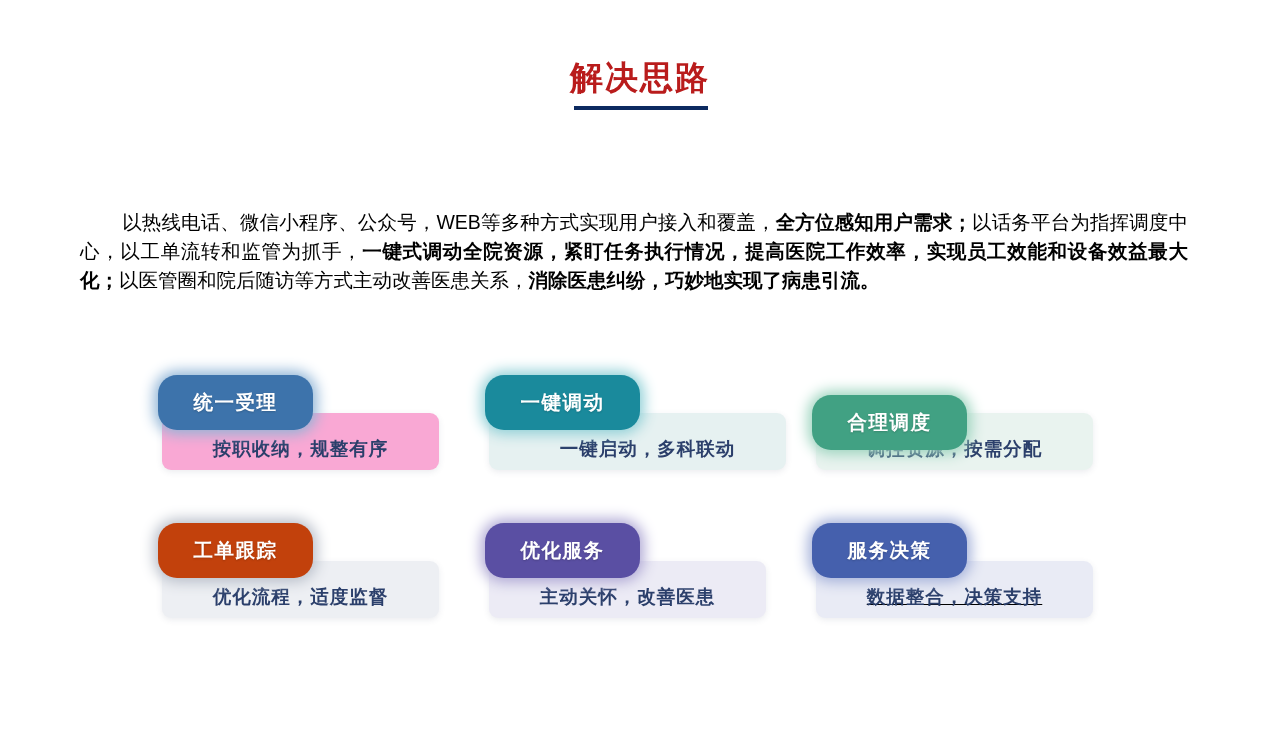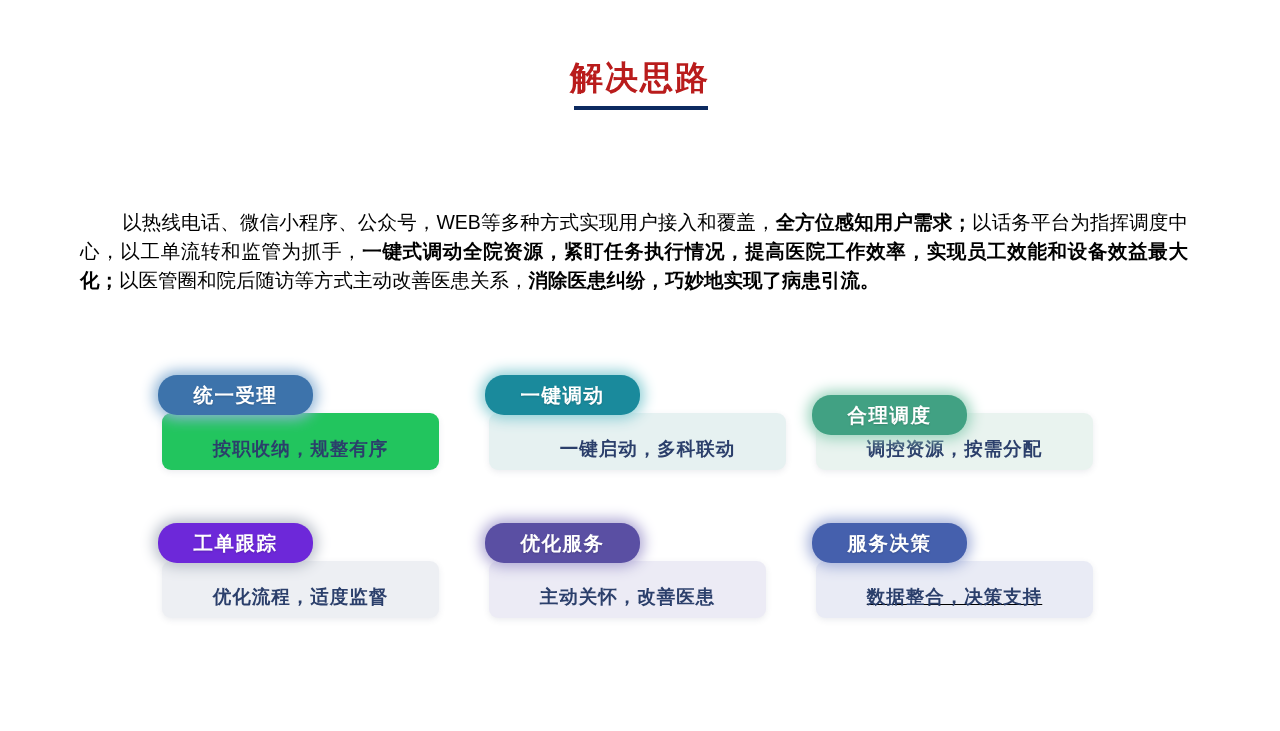--- a/index.html
+++ b/index.html
@@ -97,21 +97,21 @@
     letter-spacing: 1px;
     padding-top: 14px;
   }
 
   
   .card-head {
     position: absolute;
     left: 0px;
     top: 0px;
     width: 155px;
-    height: 40px;
+    height: 55px;
     border-radius: 19px;
     display: flex;
     align-items: center;
     justify-content: center;
     z-index: 2;
   }
   .card-head-text {
     font-size: 19.5px;
     font-weight: bold;
     color: #ffffff;
@@ -125,21 +125,21 @@
 <div class="title-wrap">
   <span class="title-text">解决思路</span>
 </div>
 <div class="title-rule"></div>
 
 <div class="para"><span class="ind"></span><span>以热线电话、微信小程序、公众号，WEB等多种方式实现用户接入和覆盖，</span><b>全方位感知用户需求；</b><span>以话务平台为指挥调度中心，以工单流转和监管为抓手，</span><b>一键式调动全院资源，紧盯任务执行情况，提高医院工作效率，实现员工效能和设备效益最大化；</b><span>以医管圈和院后随访等方式主动改善医患关系，</span><b>消除医患纠纷，巧妙地实现了病患引流。</b></div>
 
 <div class="cards">
     <div class="card-row">
       <div class="card c0">
-        <div class="card-body" style="background: #22c55e;">
+        <div class="card-body" style="background: #f9a8d4;">
           <span class="card-body-text">按职收纳，规整有序</span>
         </div>
         <div class="card-head" style="background: rgb(61, 115, 171); box-shadow: rgb(143, 180, 214) 0px 0px 14px 4px;">
           <span class="card-head-text">统一受理</span>
         </div>
       </div>
       <div class="card c1">
         <div class="card-body" style="background: rgb(230, 241, 241); padding-left: 20px;">
           <span class="card-body-text">一键启动，多科联动</span>
         </div>
@@ -154,21 +154,21 @@
         <div class="card-head" style="background: rgb(65, 161, 131); box-shadow: rgb(154, 211, 189) 0px 0px 14px 4px; margin-top: 20px;">
           <span class="card-head-text">合理调度</span>
         </div>
       </div>
     </div>
     <div class="card-row">
       <div class="card c0">
         <div class="card-body" style="background: rgb(237, 239, 243);">
           <span class="card-body-text">优化流程，适度监督</span>
         </div>
-        <div class="card-head" style="background: #6d28d9; box-shadow: rgb(184, 190, 201) 0px 0px 14px 4px;">
+        <div class="card-head" style="background: #c2410c; box-shadow: rgb(184, 190, 201) 0px 0px 14px 4px;">
           <span class="card-head-text">工单跟踪</span>
         </div>
       </div>
       <div class="card c1">
         <div class="card-body" style="background: rgb(236, 235, 245);">
           <span class="card-body-text">主动关怀，改善医患</span>
         </div>
         <div class="card-head" style="background: rgb(90, 79, 163); box-shadow: rgb(174, 167, 212) 0px 0px 14px 4px;">
           <span class="card-head-text">优化服务</span>
         </div>

